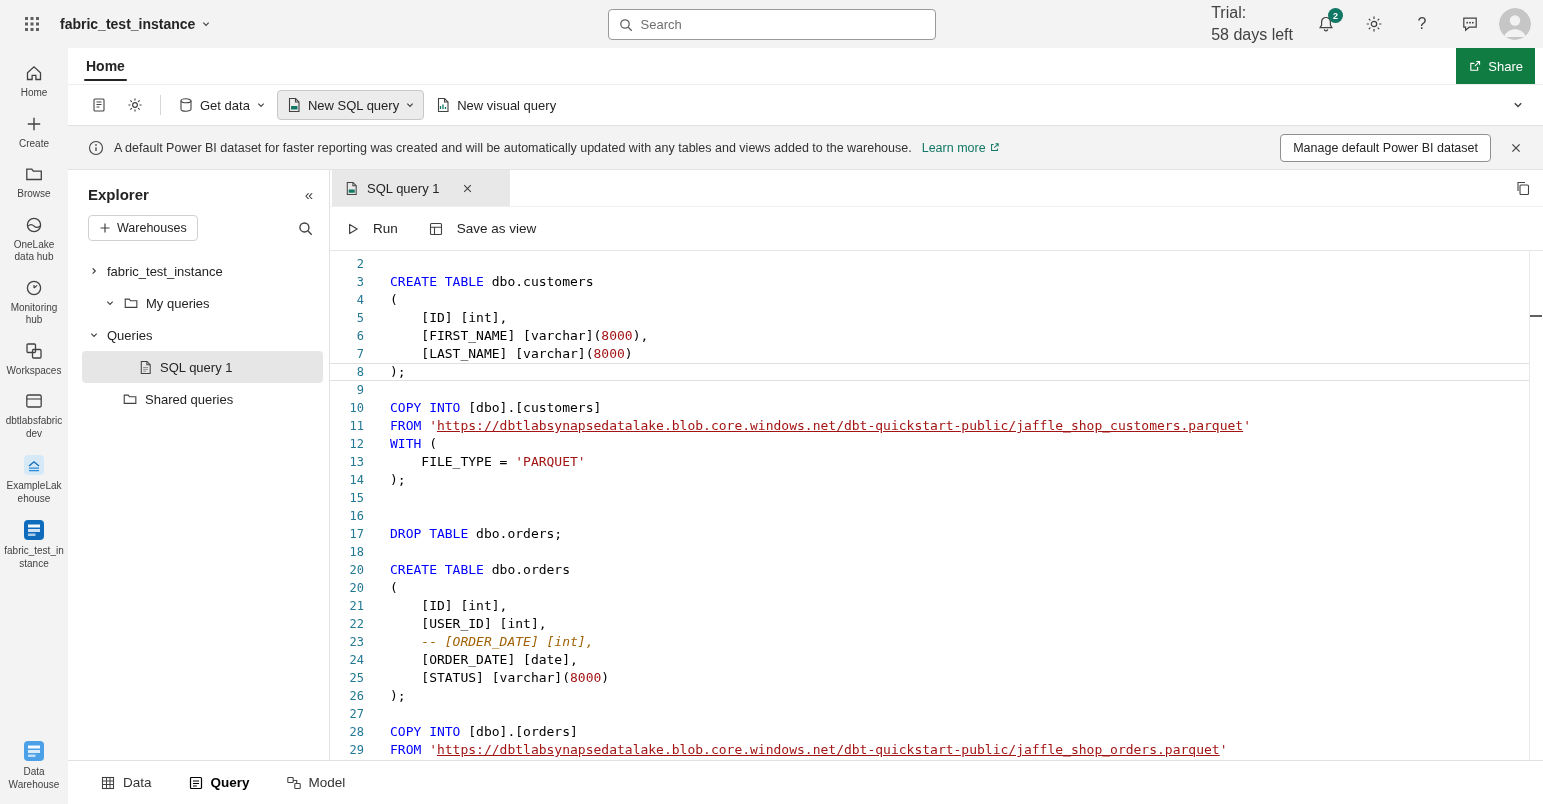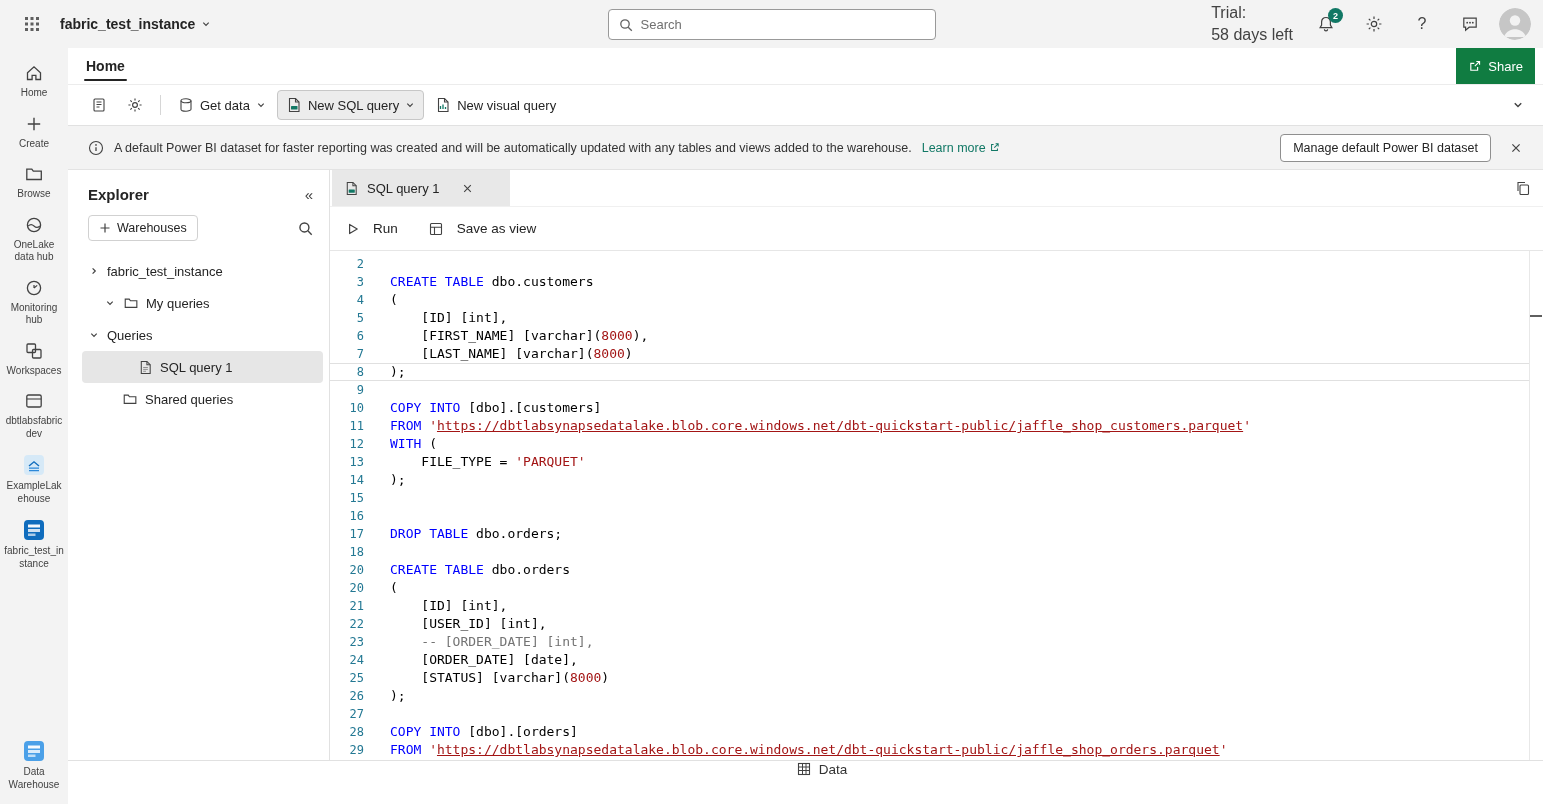--- a/index.html
+++ b/index.html
@@ -89,27 +89,27 @@
   .editor { flex: 1; position: relative; overflow: hidden; background: #fff; padding-top: 4px;
     font-family: "DejaVu Sans Mono", monospace; font-size: 13px; }
   .code-line { height: 18px; line-height: 18px; white-space: pre; display: flex; }
   .code-line.current { box-shadow: inset 0 1px 0 #e0e0e0, inset 0 -1px 0 #e0e0e0; }
   .ln { display: inline-block; width: 34px; text-align: right; color: #237893; font-size: 12px; flex: none; }
   .lt { padding-left: 26px; }
   .tk-k { color: #0000ff; }
   .tk-p { color: #000; }
   .tk-s { color: #a31515; }
   .tk-u { color: #a31515; text-decoration: underline; }
-  .tk-c { color: #737373; }
+  .tk-c { color: #a16207; font-style: italic; }
   .tk-n { color: #a31515; }
   .overview-ruler { position: absolute; top: 0; right: 0; width: 14px; height: 100%; border-left: 1px solid #e8e8e8; background: #fff; }
   .cursor-mark { position: absolute; top: 64px; right: 1px; width: 12px; height: 2px; background: #5f5f5f; }
 
   
-  .statusbar { height: 44px; background: #fff; border-top: 1px solid #e1e1e1; display: flex; align-items: center; gap: 36px; padding-left: 32px; flex-direction: column; }
+  .statusbar { height: 44px; background: #fff; border-top: 1px solid #e1e1e1; display: flex; align-items: center; gap: 36px; padding-left: 32px; }
   .sb-item { display: flex; align-items: center; gap: 7px; font-size: 13.5px; color: #333; }
   .sb-item.selected { font-weight: 700; color: #000; }
 </style>
 </head>
 <body>
 
 <header class="topbar">
   <button class="waffle-btn">
     <svg width="16" height="16" viewBox="0 0 16 16">
       <g fill="#5f5f5f">

